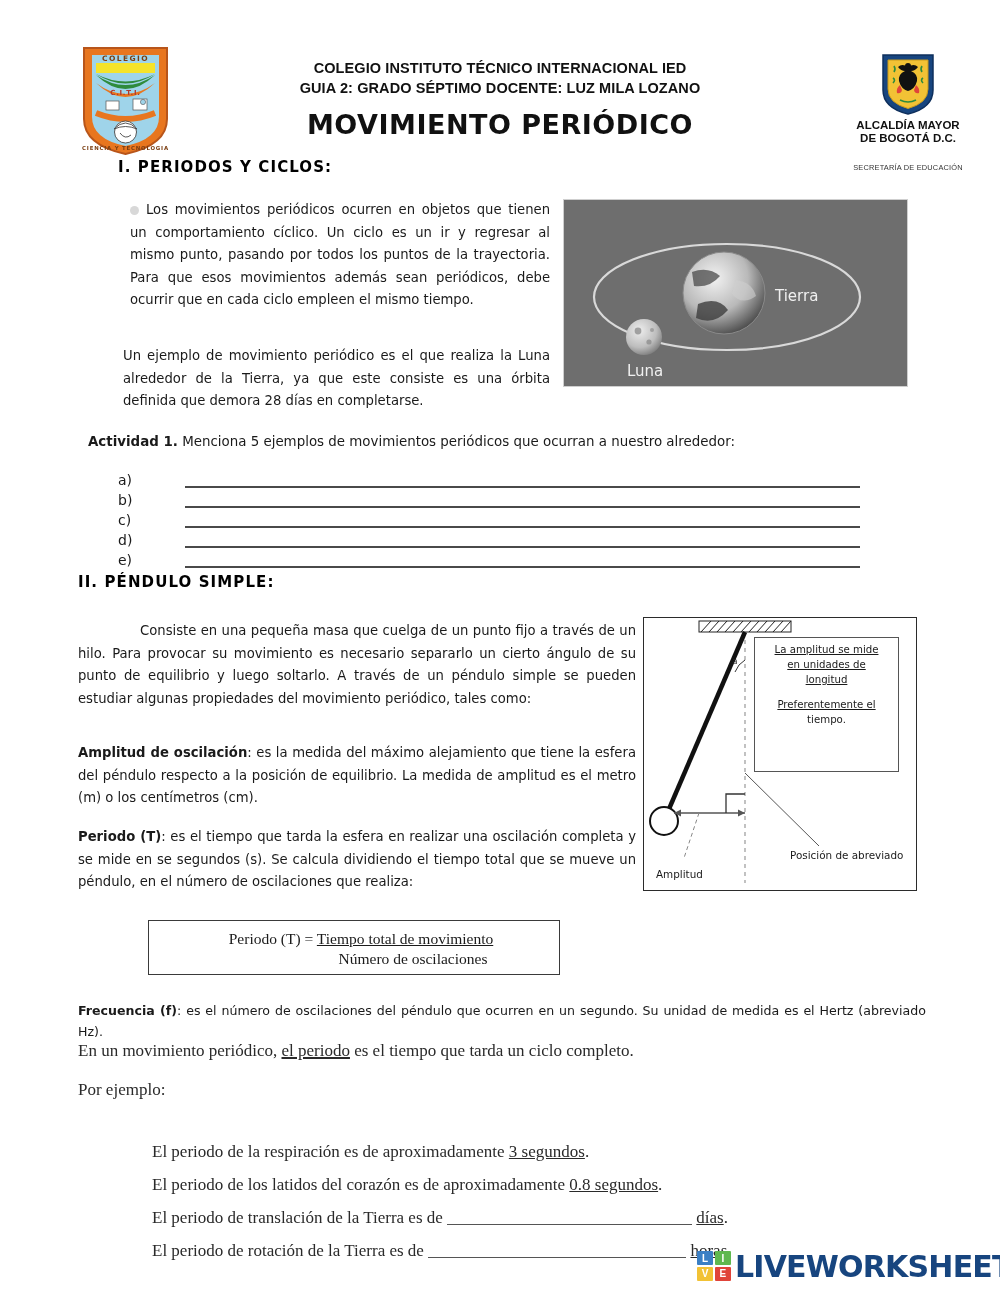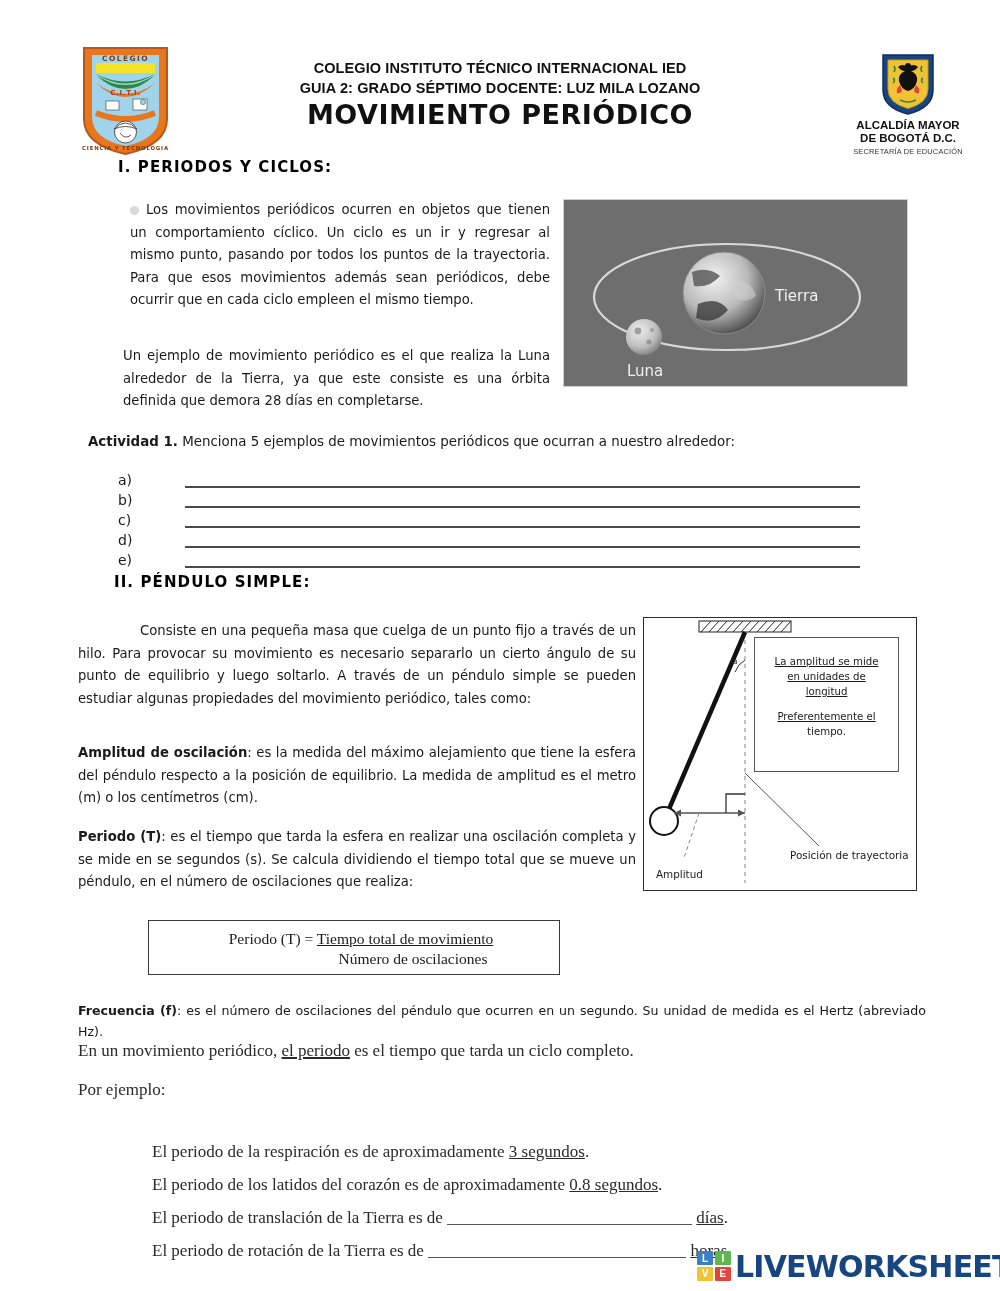--- a/index.html
+++ b/index.html
@@ -6,32 +6,32 @@
   body{width:1000px;height:1291px;position:relative;font-family:"Liberation Sans",sans-serif;color:#111;}
   .page{position:relative;width:1000px;height:1291px;overflow:hidden;background:#fff;}
 
   
   .header{position:absolute;left:0;top:0;width:856px;height:190px;}
   .crest{position:absolute;left:78px;top:45px;width:95px;height:112px;}
   .crest svg{display:block;}
   .header-text{position:absolute;left:250px;top:58px;width:500px;text-align:center;}
   .hline1{font-size:14.5px;font-weight:bold;letter-spacing:.1px;line-height:20px;}
   .hline2{font-size:14.5px;font-weight:bold;letter-spacing:.1px;line-height:20px;}
-  .htitle{font-family:"DejaVu Sans",sans-serif;font-size:27px;font-weight:bold;letter-spacing:.5px;line-height:32px;margin-top:1px;}
+  .htitle{font-family:"DejaVu Sans",sans-serif;font-size:27px;font-weight:bold;letter-spacing:.5px;line-height:32px;margin-top:11px;}
 
   .bogota{position:absolute;left:838px;top:52px;width:140px;text-align:center;}
   .bog-shield{margin:0 auto;display:block;}
   .bog-l1{font-size:11.5px;font-weight:bold;line-height:13px;margin-top:3px;color:#111;}
   .bog-l2{font-size:11.5px;font-weight:bold;line-height:13px;color:#111;}
-  .bog-l3{font-size:7.4px;line-height:10px;margin-top:2px;letter-spacing:.2px;color:#333;}
+  .bog-l3{font-size:7.4px;line-height:10px;margin-top:18px;letter-spacing:.2px;color:#333;}
 
   
   .sec-head{position:absolute;font-family:"DejaVu Sans",sans-serif;font-size:15px;font-weight:bold;letter-spacing:1.1px;color:#000;}
   #sec1{left:118px;top:158px;}
-  #sec2{left:78px;top:573px;margin-left:36px;}
+  #sec2{left:78px;top:573px;}
 
   
   .para{position:absolute;font-family:"DejaVu Sans",sans-serif;font-size:13.2px;line-height:22.5px;color:#1a1a1a;text-align:justify;}
   .para b{font-weight:bold;}
   .bulletdot{display:inline-block;width:9px;height:9px;border-radius:50%;background:#d8d8d8;margin-right:7px;vertical-align:middle;}
 
   #p1{left:130px;top:199px;width:420px;text-indent:0;}
   #p2{left:123px;top:345px;width:427px;}
   #act1{left:88px;top:432px;width:800px;font-size:13.4px;line-height:20px;}
   #p3{left:78px;top:620px;width:558px;}
@@ -45,21 +45,21 @@
   .ans-label{position:absolute;left:0;top:-3px;font-family:"DejaVu Sans",sans-serif;font-size:14px;color:#1a1a1a;}
   .ans-line{position:absolute;left:67px;top:11px;width:675px;border-top:2px solid #4a4a4a;}
 
   
   .earthfig{position:absolute;left:563px;top:199px;width:343px;height:186px;background:#6e6e6e;border:1px solid #cfcfcf;}
   .earthfig svg{display:block;}
 
   
   .pendfig{position:absolute;left:643px;top:617px;width:272px;height:272px;border:1.5px solid #2b2b2b;background:#fff;}
   .pendfig svg{display:block;}
-  .pend-note{position:absolute;left:110px;top:19px;width:145px;height:135px;border:1px solid #555;box-sizing:border-box;padding:16px 6px;
+  .pend-note{position:absolute;left:110px;top:19px;width:145px;height:135px;border:1px solid #555;box-sizing:border-box;padding:4px 6px;
              font-family:"DejaVu Sans",sans-serif;font-size:10.2px;line-height:15px;text-align:center;color:#1a1a1a;}
   .pend-note .u{text-decoration:underline;}
   .pend-lbl{position:absolute;font-family:"DejaVu Sans",sans-serif;font-size:10.4px;color:#1a1a1a;}
   #lbl-amplitud{left:12px;top:250px;}
   #lbl-equilibrio{left:146px;top:231px;}
 
   
   .formula{position:absolute;left:148px;top:920px;width:410px;height:53px;border:1.5px solid #3a3a3a;background:#fff;}
   .f-inner{font-family:"Liberation Serif",serif;font-size:15.5px;color:#1a1a1a;padding:8px 0 0 14px;line-height:20px;text-align:center;}
   .f-num{text-decoration:underline;}
@@ -243,21 +243,21 @@
     </svg>
     <div class="pend-note">
       <span class="u">La amplitud se mide</span><br>
       <span class="u">en unidades de</span><br>
       <span class="u">longitud</span>
       <div style="height:10px;"></div>
       <span class="u">Preferentemente el</span><br>
       <span>tiempo.</span>
     </div>
     <div class="pend-lbl" id="lbl-amplitud">Amplitud</div>
-    <div class="pend-lbl" id="lbl-equilibrio">Posición de trayectoria</div>
+    <div class="pend-lbl" id="lbl-equilibrio">Posición de abreviado</div>
   </div>
 
   <div class="formula">
     <div class="f-inner">
       <span>Periodo (T) = </span><span class="f-num">Tiempo total de movimiento</span>
       <span class="f-den">Número de oscilaciones</span>
     </div>
   </div>
 
   <div class="para" id="p6">

